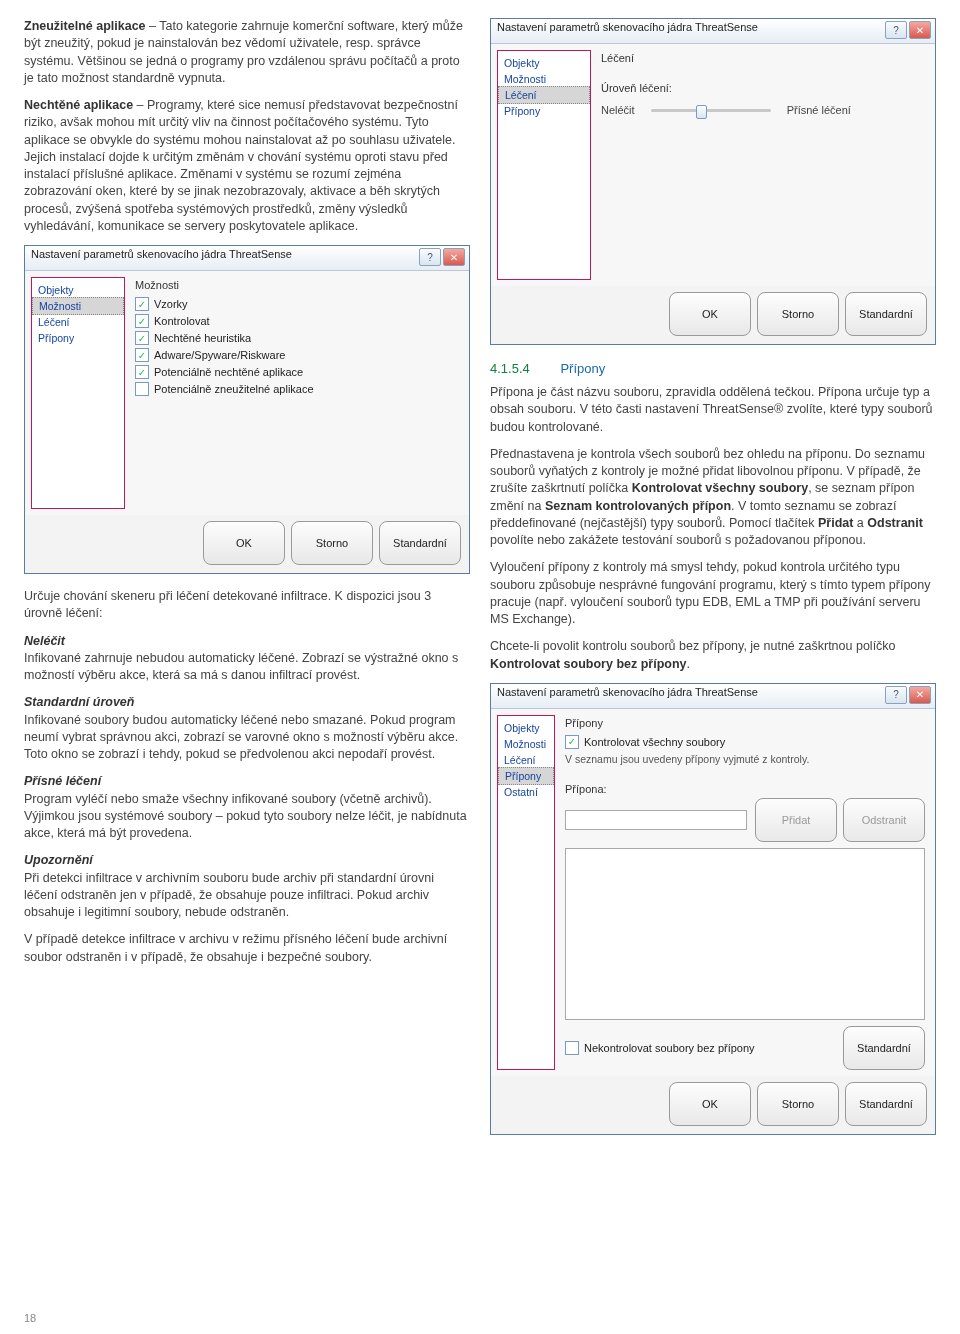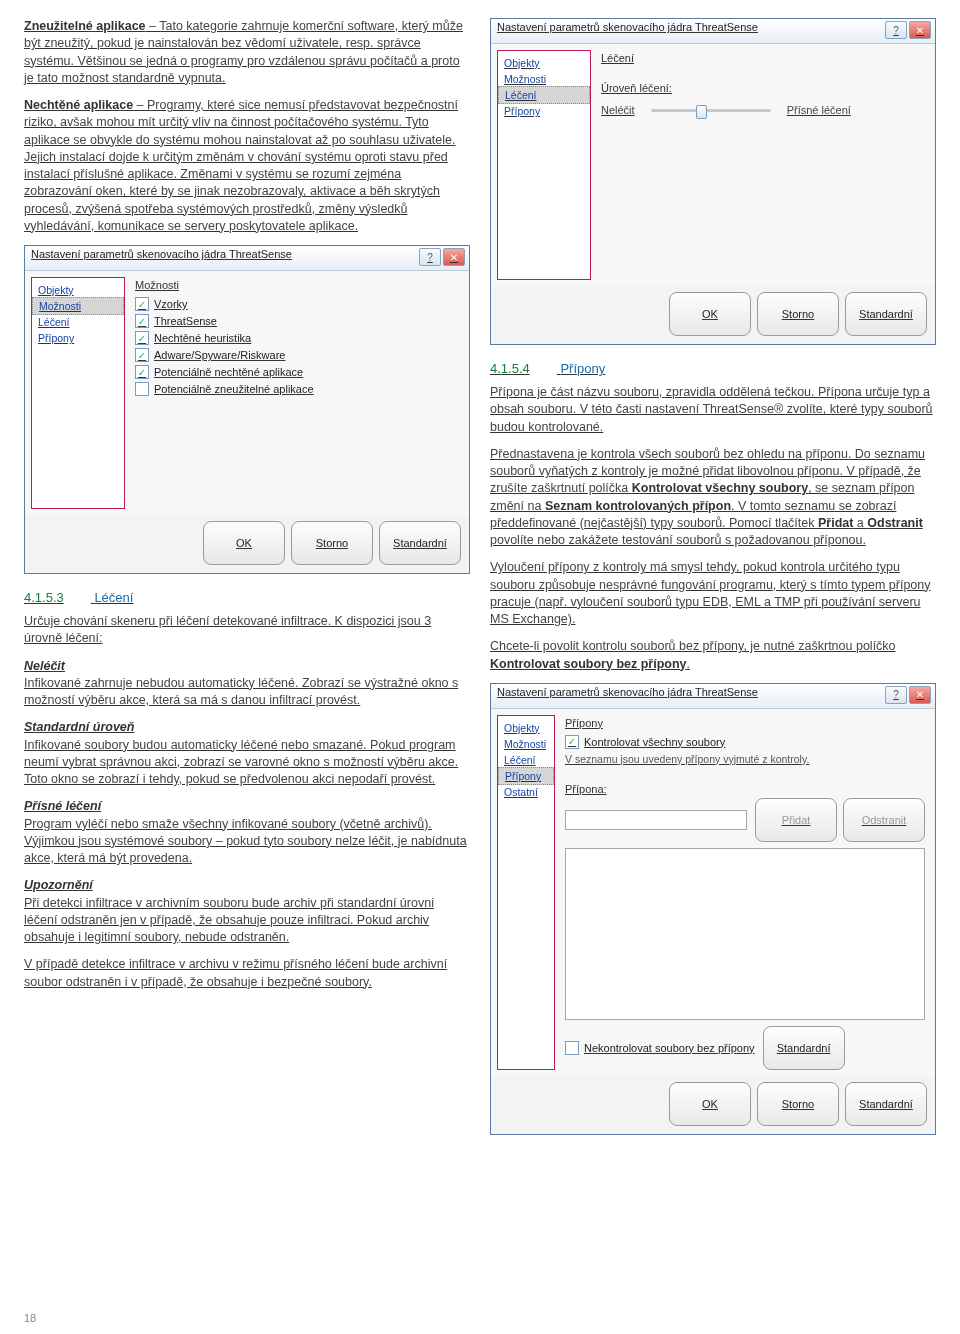--- a/index.html
+++ b/index.html
@@ -6,21 +6,21 @@
     font-family: "Segoe UI", Arial, sans-serif;
     font-size: 12.5px;
     color: #333;
     margin: 0;
     padding: 18px 24px;
     width: 960px;
     box-sizing: border-box;
     background: #fff;
   }
   .page { display: flex; flex-direction: column; }
-  .cols { display: flex; gap: 20px; text-decoration: underline; }
+  .cols { display: flex; gap: 20px; }
   .col { flex: 1 1 0; min-width: 0; }
   p { margin: 0 0 10px 0; line-height: 1.38; color: #444; }
   .section-num { color: #15803d; font-weight: normal; margin-right: 27px; }
   .section-title { color: #1a6aa8; font-weight: normal; }
   h3 { font-weight: normal; font-size: 13px; margin: 16px 0 8px 0; }
   b { font-weight: bold; color: #333; }
 
   
   .dialog {
     border: 1px solid #5a7ca0;
@@ -169,21 +169,21 @@
         <div>Přípony</div>
       </div>
       <div class="pane moznosti-pane">
         <div class="group-title">Možnosti</div>
         <div class="chk">
                 <span class="box">✓</span>
                 <span>Vzorky</span>
               </div>
         <div class="chk">
                 <span class="box">✓</span>
-                <span>ThreatSense</span>
+                <span>Kontrolovat</span>
               </div>
         <div class="chk">
                 <span class="box">✓</span>
                 <span>Nechtěné heuristika</span>
               </div>
         <div class="chk">
                 <span class="box">✓</span>
                 <span>Adware/Spyware/Riskware</span>
               </div>
         <div class="chk">
@@ -196,24 +196,20 @@
               </div>
       </div>
     </div>
     <div class="dlg-buttons">
       <span class="btn">OK</span>
       <span class="btn">Storno</span>
       <span class="btn">Standardní</span>
     </div>
   </div>
 
-  <h3>
-    <span class="section-num">4.1.5.3</span>
-    <span class="section-title">Léčení</span>
-  </h3>
 
   <p>Určuje chování skeneru při léčení detekované infiltrace. K dispozici jsou 3 úrovně léčení:</p>
 
   <p>
     <b><i>Neléčit</i></b><br>
     <span>Infikované zahrnuje nebudou automaticky léčené. Zobrazí se výstražné okno s možností výběru akce, která sa má s danou infiltrací provést.</span>
   </p>
   <p>
     <b><i>Standardní úroveň</i></b><br>
     <span>Infikované soubory budou automaticky léčené nebo smazané. Pokud program neumí vybrat správnou akci, zobrazí se varovné okno s možností výběru akce. Toto okno se zobrazí i tehdy, pokud se předvolenou akci nepodaří provést.</span>
@@ -303,21 +299,21 @@
         <div style="font-size:10.5px; color:#555; margin:4px 0 6px 0;">V seznamu jsou uvedeny přípony vyjmuté z kontroly.</div>
         <span class="label">Přípona:</span>
         <div class="row">
           <span class="input"></span>
           <div class="row right" style="flex:1; gap:6px;">
             <span class="btn disabled">Přidat</span>
             <span class="btn disabled">Odstranit</span>
           </div>
         </div>
         <div class="ext-list"></div>
-        <div class="row" style="margin-top:6px; ">
+        <div class="row" style="margin-top:6px; justify-content: space-between;">
           <div class="chk">
                   <span class="box"></span>
                   <span>Nekontrolovat soubory bez přípony</span>
                 </div>
           <span class="btn">Standardní</span>
         </div>
       </div>
     </div>
     <div class="dlg-buttons">
       <span class="btn">OK</span>

